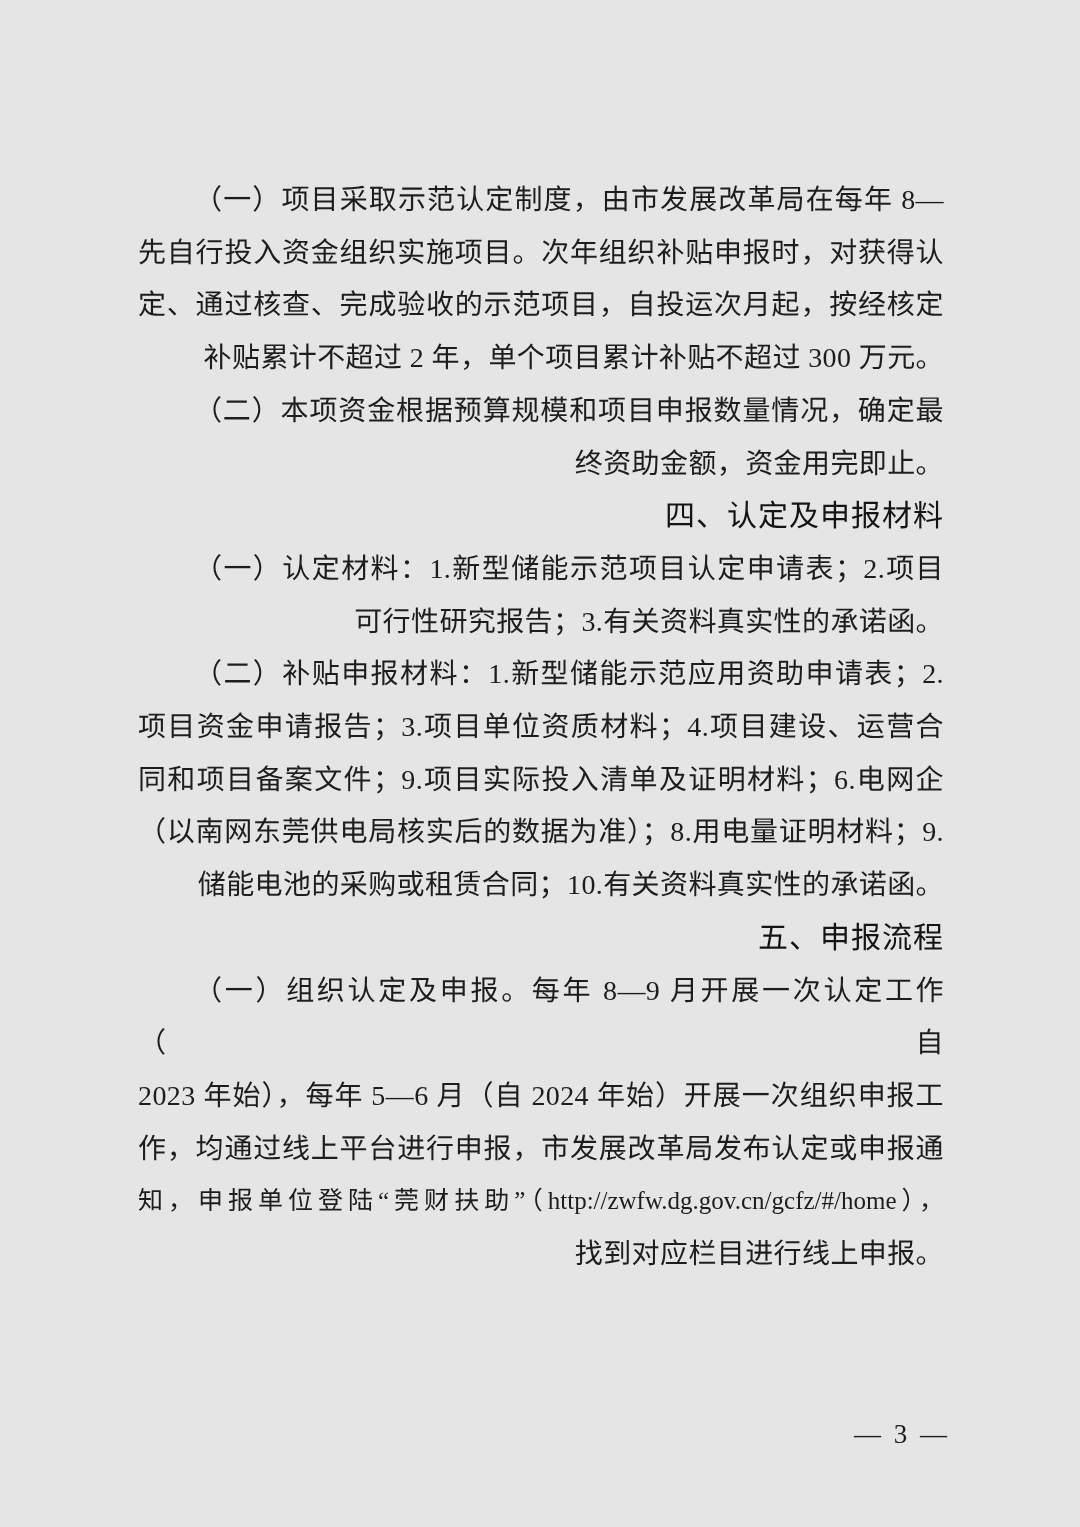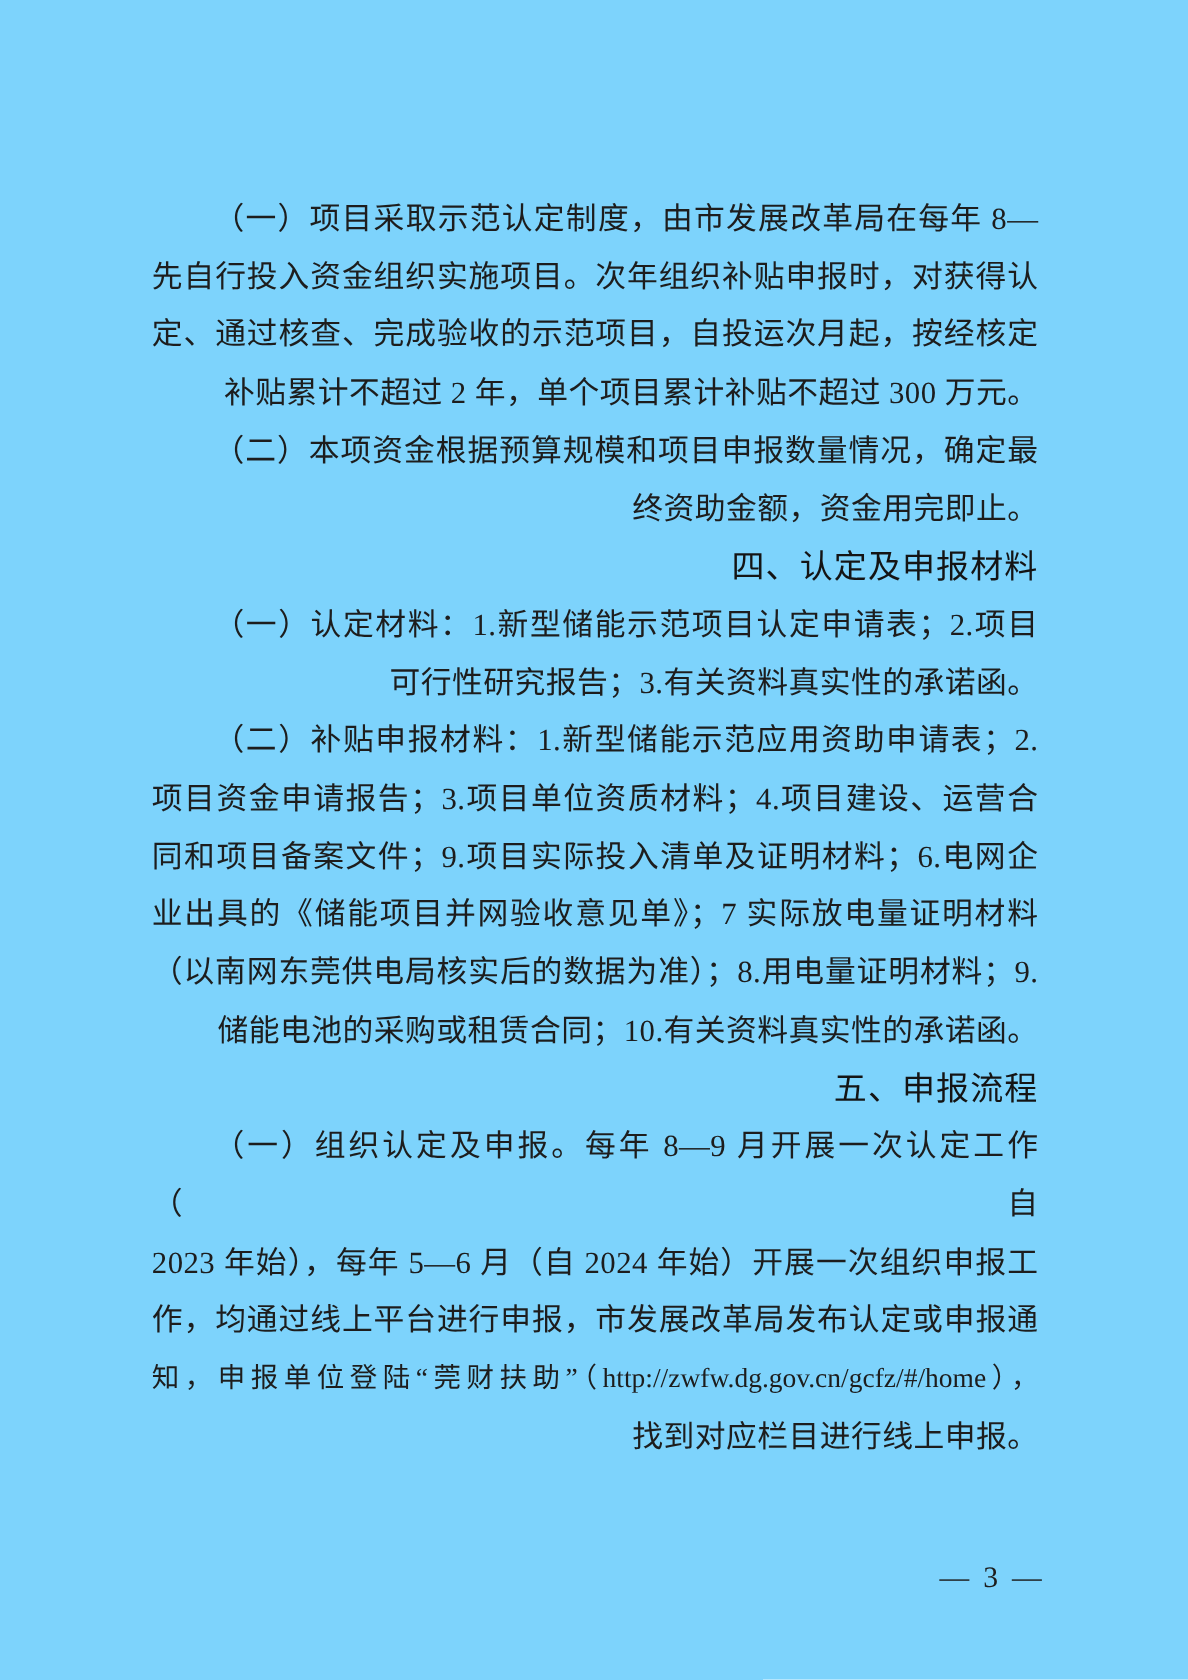--- a/index.html
+++ b/index.html
@@ -4,21 +4,21 @@
 <style>
   html, body {
     margin: 0;
     padding: 0;
     background: #ffffff;
   }
   .page {
     position: relative;
     width: 1080px;
     height: 1527px;
-    background: #7dd3fc;
+    background: #e5e5e5;
     overflow: hidden;
     font-family: "Liberation Serif", "DejaVu Serif", serif;
     color: #1d1d1d;
   }
   .textblock {
     position: absolute;
     left: 138px;
     top: 174px;
     width: 806px;
   }
@@ -73,21 +73,20 @@
     <div class="line fill">定、通过核查、完成验收的示范项目，自投运次月起，按经核定</div>
     <div class="line">补贴累计不超过 2 年，单个项目累计补贴不超过 300 万元。</div>
     <div class="line indent fill">（二）本项资金根据预算规模和项目申报数量情况，确定最</div>
     <div class="line">终资助金额，资金用完即止。</div>
     <div class="line heading">四、认定及申报材料</div>
     <div class="line indent fill">（一）认定材料：1.新型储能示范项目认定申请表；2.项目</div>
     <div class="line">可行性研究报告；3.有关资料真实性的承诺函。</div>
     <div class="line indent fill">（二）补贴申报材料：1.新型储能示范应用资助申请表；2.</div>
     <div class="line fill">项目资金申请报告；3.项目单位资质材料；4.项目建设、运营合</div>
     <div class="line fill">同和项目备案文件；9.项目实际投入清单及证明材料；6.电网企</div>
-    <div class="line fill">业出具的《储能项目并网验收意见单》；7 实际放电量证明材料</div>
     <div class="line fill">（以南网东莞供电局核实后的数据为准）；8.用电量证明材料；9.</div>
     <div class="line">储能电池的采购或租赁合同；10.有关资料真实性的承诺函。</div>
     <div class="line heading">五、申报流程</div>
     <div class="line indent fill">（一）组织认定及申报。每年 8—9 月开展一次认定工作（自</div>
     <div class="line fill">2023 年始），每年 5—6 月（自 2024 年始）开展一次组织申报工</div>
     <div class="line fill">作，均通过线上平台进行申报，市发展改革局发布认定或申报通</div>
     <div class="line fill compact">知，申报单位登陆“莞财扶助”（http://zwfw.dg.gov.cn/gcfz/#/home），</div>
     <div class="line">找到对应栏目进行线上申报。</div>
   </div>
   <div class="pagenum">— 3 —</div>

